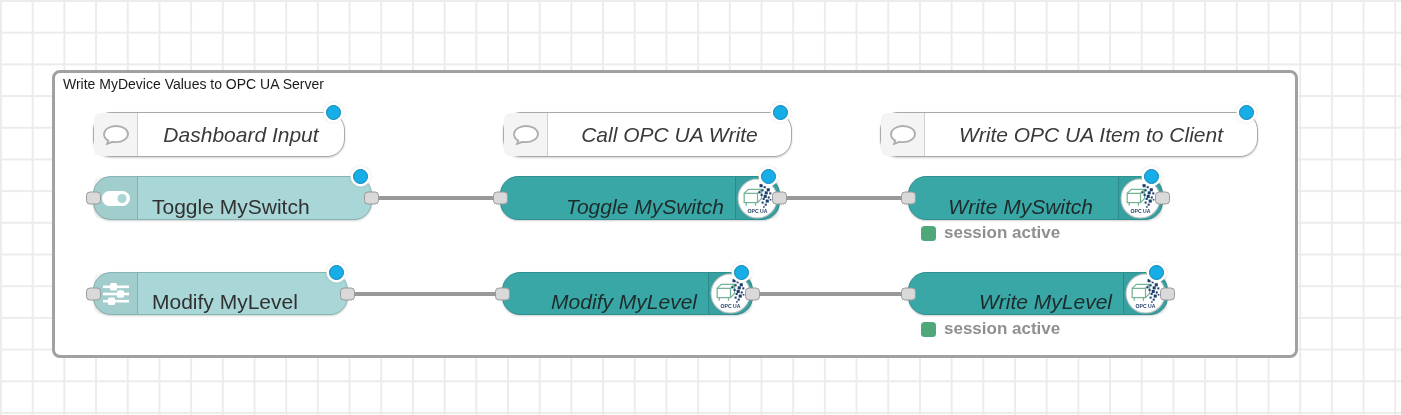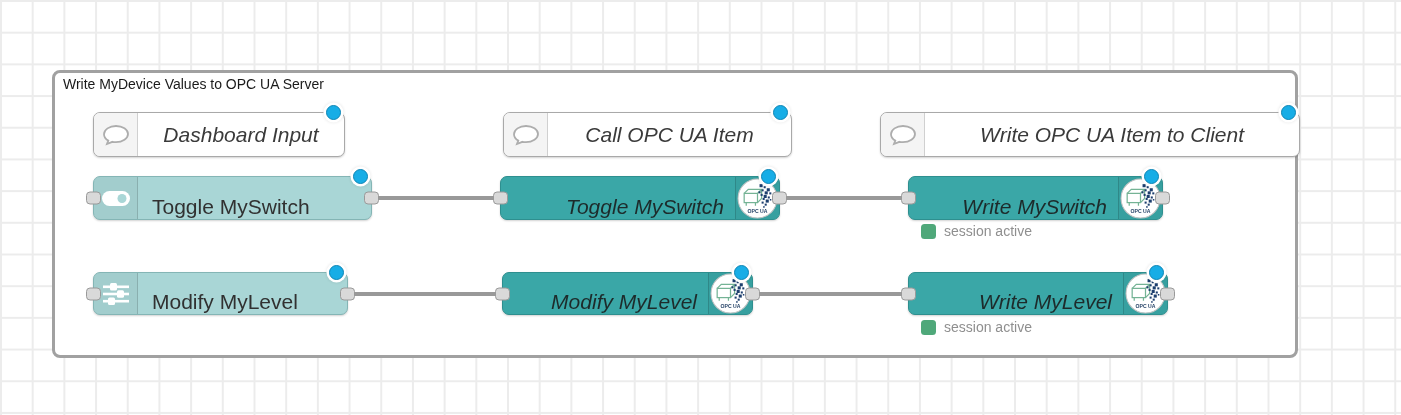--- a/index.html
+++ b/index.html
@@ -23,21 +23,21 @@
   .group-title {
     position:absolute; left:8px; top:3px;
     font-size:14px; color:#1a1a1a; white-space:nowrap;
   }
 
   .wire {
     position:absolute; height:4px; background:#999999; z-index:2; border-radius:2px;
   }
 
   .node, .comment {
-    position:absolute; z-index:3; border-radius:7px;
+    position:absolute; z-index:3; border-radius:18px;
     box-shadow:0 1px 2px rgba(0,0,0,0.18);
   }
   .comment {
     background:#fff; border:1.5px solid #a9a9a9;
     display:flex; align-items:center;
   }
   .comment .icon-region {
     width:44px; height:100%; flex:0 0 44px;
     background:#f4f4f4; border-right:1px solid #d0d0d0;
     border-radius:6px 0 0 6px;
@@ -91,21 +91,21 @@
     top:-8px; right:3px; z-index:6;
   }
 
   .status {
     position:absolute; z-index:3; display:flex; align-items:center; gap:8px;
   }
   .status-dot {
     width:15px; height:15px; border-radius:3.5px; background:#4fa87a;
     display:inline-block;
   }
-  .status-text { font-size:14px; color:#8f8f8f; white-space:nowrap; }
+  .status-text { font-size:17px; color:#8f8f8f; white-space:nowrap;font-weight:bold; }
 
   .defs-holder { position:absolute; width:0; height:0; overflow:hidden; }
 </style>
 </head>
 <body>
 
 <div class="canvas">
 
   <svg class="defs-holder" aria-hidden="true">
     <defs>
@@ -161,25 +161,25 @@
     <span class="label">Dashboard Input</span>
     <span class="changed-dot"></span>
   </div>
 
   <div class="comment" style="left:503px; top:112px; width:289px; height:45px;">
     <span class="icon-region">
       <svg width="26" height="22" viewBox="0 0 26 22">
           <use href="#bubble"></use>
         </svg>
     </span>
-    <span class="label">Call OPC UA Item</span>
-    <span class="changed-dot"></span>
-  </div>
-
-  <div class="comment" style="left:880px; top:112px; width:420px; height:45px;">
+    <span class="label">Call OPC UA Write</span>
+    <span class="changed-dot"></span>
+  </div>
+
+  <div class="comment" style="left:880px; top:112px; width:378px; height:45px;">
     <span class="icon-region">
       <svg width="26" height="22" viewBox="0 0 26 22">
           <use href="#bubble"></use>
         </svg>
     </span>
     <span class="label">Write OPC UA Item to Client</span>
     <span class="changed-dot"></span>
   </div>
 
   <div class="node light" style="left:93px; top:176px; width:279px; height:44px;">
@@ -200,21 +200,21 @@
     <span class="icon-right">
       <svg class="badge-circle" viewBox="0 0 40 40">
           <use href="#opcua-logo"></use>
         </svg>
     </span>
     <span class="port in"></span>
     <span class="port out"></span>
     <span class="changed-dot"></span>
   </div>
 
-  <div class="node dark" style="left:908px; top:176px; width:255px; height:44px;">
+  <div class="node dark" style="left:908px; top:176px; width:255px; height:44px;gap:14px;">
     <span class="label">Write MySwitch</span>
     <span class="icon-right">
       <svg class="badge-circle" viewBox="0 0 40 40">
           <use href="#opcua-logo"></use>
         </svg>
     </span>
     <span class="port in"></span>
     <span class="port out"></span>
     <span class="changed-dot"></span>
   </div>

